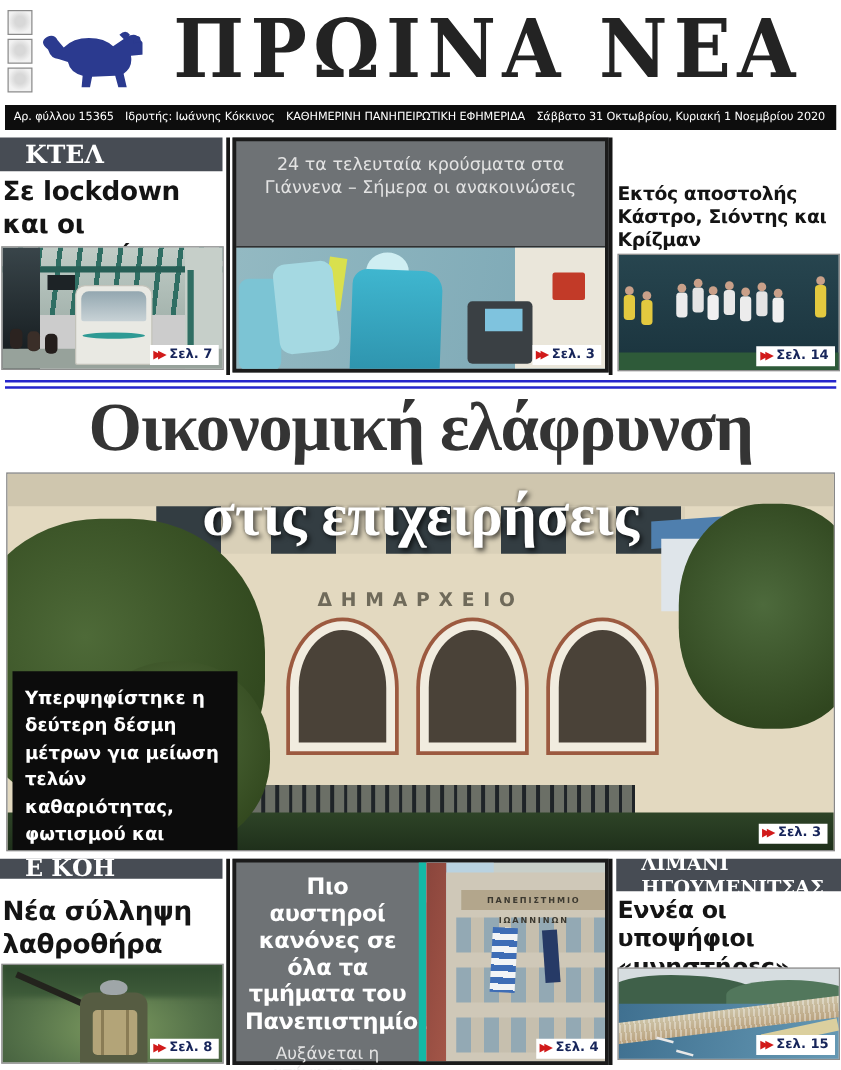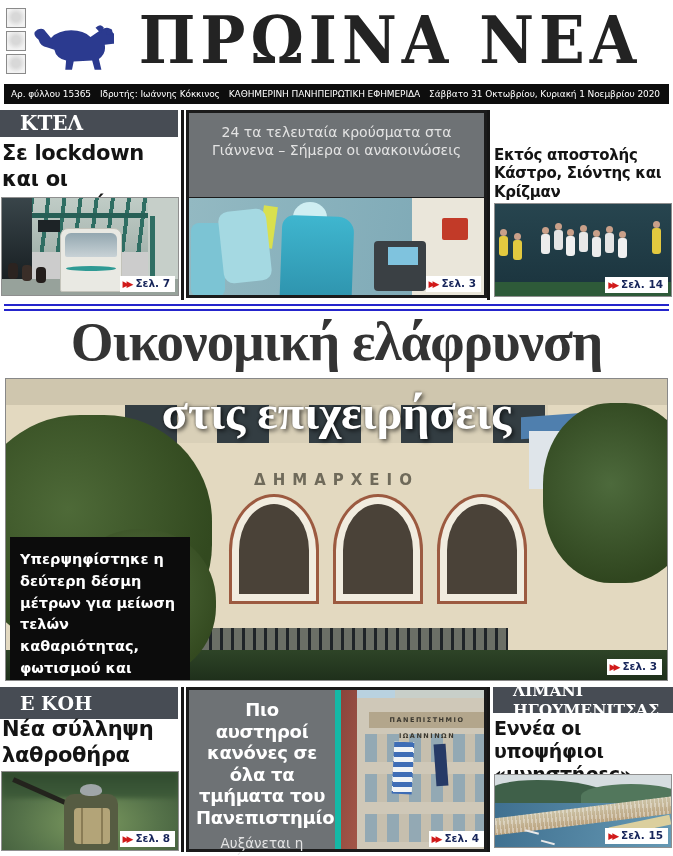--- a/index.html
+++ b/index.html
@@ -191,21 +191,21 @@
     </div>
     <div class="badge" style="right:5px;bottom:5px;">
       <span class="chev">▶▶</span>
       <span>Σελ. 3</span>
     </div>
   </div>
 
   <div class="abs vrule" style="left:181px;top:687px;height:165px;"></div>
   <div class="abs vrule" style="left:487px;top:687px;height:165px;"></div>
 
-  <div class="abs kicker" style="left:0;top:687px;width:178px;height:32px;font-size:19px;text-align:center;">
+  <div class="abs kicker" style="left:0;top:687px;width:178px;height:16px;font-size:19px;text-align:center;">
     <span>Ε ΚΟΗ</span>
   </div>
   <div class="abs hl-sans" style="left:2px;top:717px;width:170px;font-size:21px;">Νέα σύλληψη λαθροθήρα</div>
   <div class="abs photo" style="left:1px;top:771px;width:178px;height:80px;">
     <div class="scene">
       <div style="left:0;top:0;width:100%;height:100%;background:radial-gradient(ellipse at 50% 65%,#7d9b60 0%,#56734a 55%,#3c5638 100%);"></div>
       <div style="left:0;top:0;width:100%;height:26px;background:linear-gradient(#2f4a2e,#3f5c3a);filter:blur(2px);"></div>
       <div style="left:8px;top:20px;width:74px;height:5px;background:#23231d;transform:rotate(24deg);"></div>
       <div style="left:62px;top:22px;width:54px;height:58px;background:#565c42;border-radius:10px 10px 0 0;"></div>
       <div style="left:72px;top:36px;width:36px;height:36px;background:#b3a478;border-radius:4px;background-image:linear-gradient(90deg,transparent 0 7px,#8a7c55 7px 9px,transparent 9px 27px,#8a7c55 27px 29px,transparent 29px);"></div>

